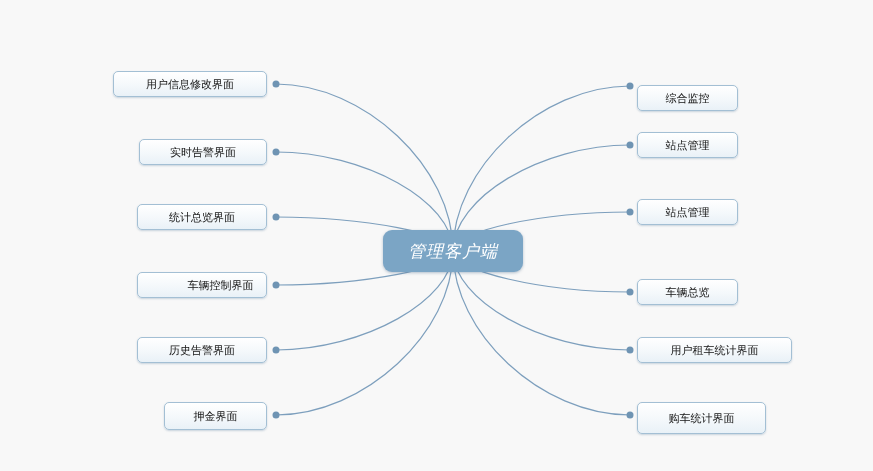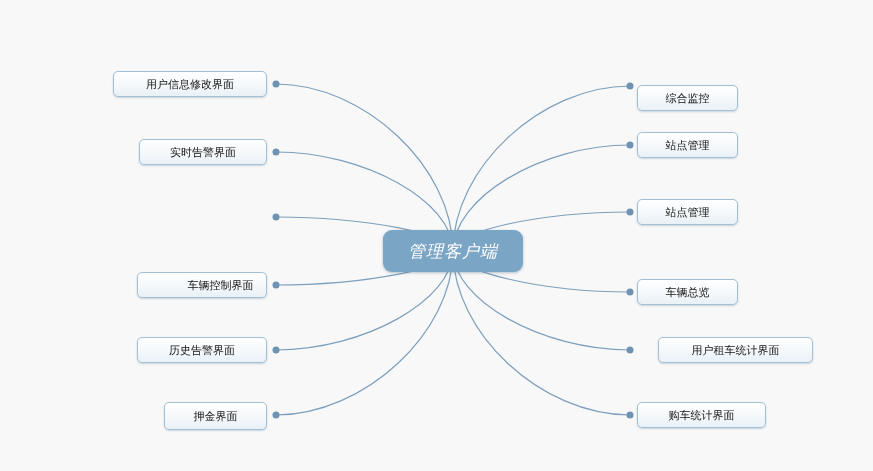--- a/index.html
+++ b/index.html
@@ -92,26 +92,27 @@
     <circle cx="630" cy="86" r="3.5"></circle>
     <circle cx="630" cy="145" r="3.5"></circle>
     <circle cx="630" cy="212" r="3.5"></circle>
     <circle cx="630" cy="292" r="3.5"></circle>
     <circle cx="630" cy="350" r="3.5"></circle>
     <circle cx="630" cy="415" r="3.5"></circle>
   </svg>
 
   <div class="node leaf" style="left:113px;top:71px;width:154px;height:26px;">用户信息修改界面</div>
   <div class="node leaf" style="left:139px;top:139px;width:128px;height:26px;">实时告警界面</div>
+  <div class="node leaf" style="left:137px;top:204px;width:130px;height:26px;">统计总览界面</div>
   <div class="node leaf" style="left:137px;top:272px;width:130px;height:26px;padding-left:37px;">车辆控制界面</div>
   <div class="node leaf" style="left:137px;top:337px;width:130px;height:26px;">历史告警界面</div>
   <div class="node leaf" style="left:164px;top:402px;width:103px;height:28px;">押金界面</div>
 
   <div class="node leaf" style="left:637px;top:73px;width:101px;height:26px;margin-top:12px;">综合监控</div>
   <div class="node leaf" style="left:637px;top:132px;width:101px;height:26px;">站点管理</div>
   <div class="node leaf" style="left:637px;top:199px;width:101px;height:26px;">站点管理</div>
   <div class="node leaf" style="left:637px;top:279px;width:101px;height:26px;">车辆总览</div>
-  <div class="node leaf" style="left:637px;top:337px;width:155px;height:26px;margin-left:21px;">用户租车统计界面</div>
-  <div class="node leaf" style="left:637px;top:402px;width:129px;height:26px;">购车统计界面</div>
+  <div class="node leaf" style="left:637px;top:337px;width:155px;height:26px;">用户租车统计界面</div>
+  <div class="node leaf" style="left:637px;top:402px;width:129px;height:32px;">购车统计界面</div>
 
   <div class="node central" style="left:383px;top:230px;width:140px;height:42px;font-style:italic;">管理客户端</div>
 
 </div>
 
 </body></html>

